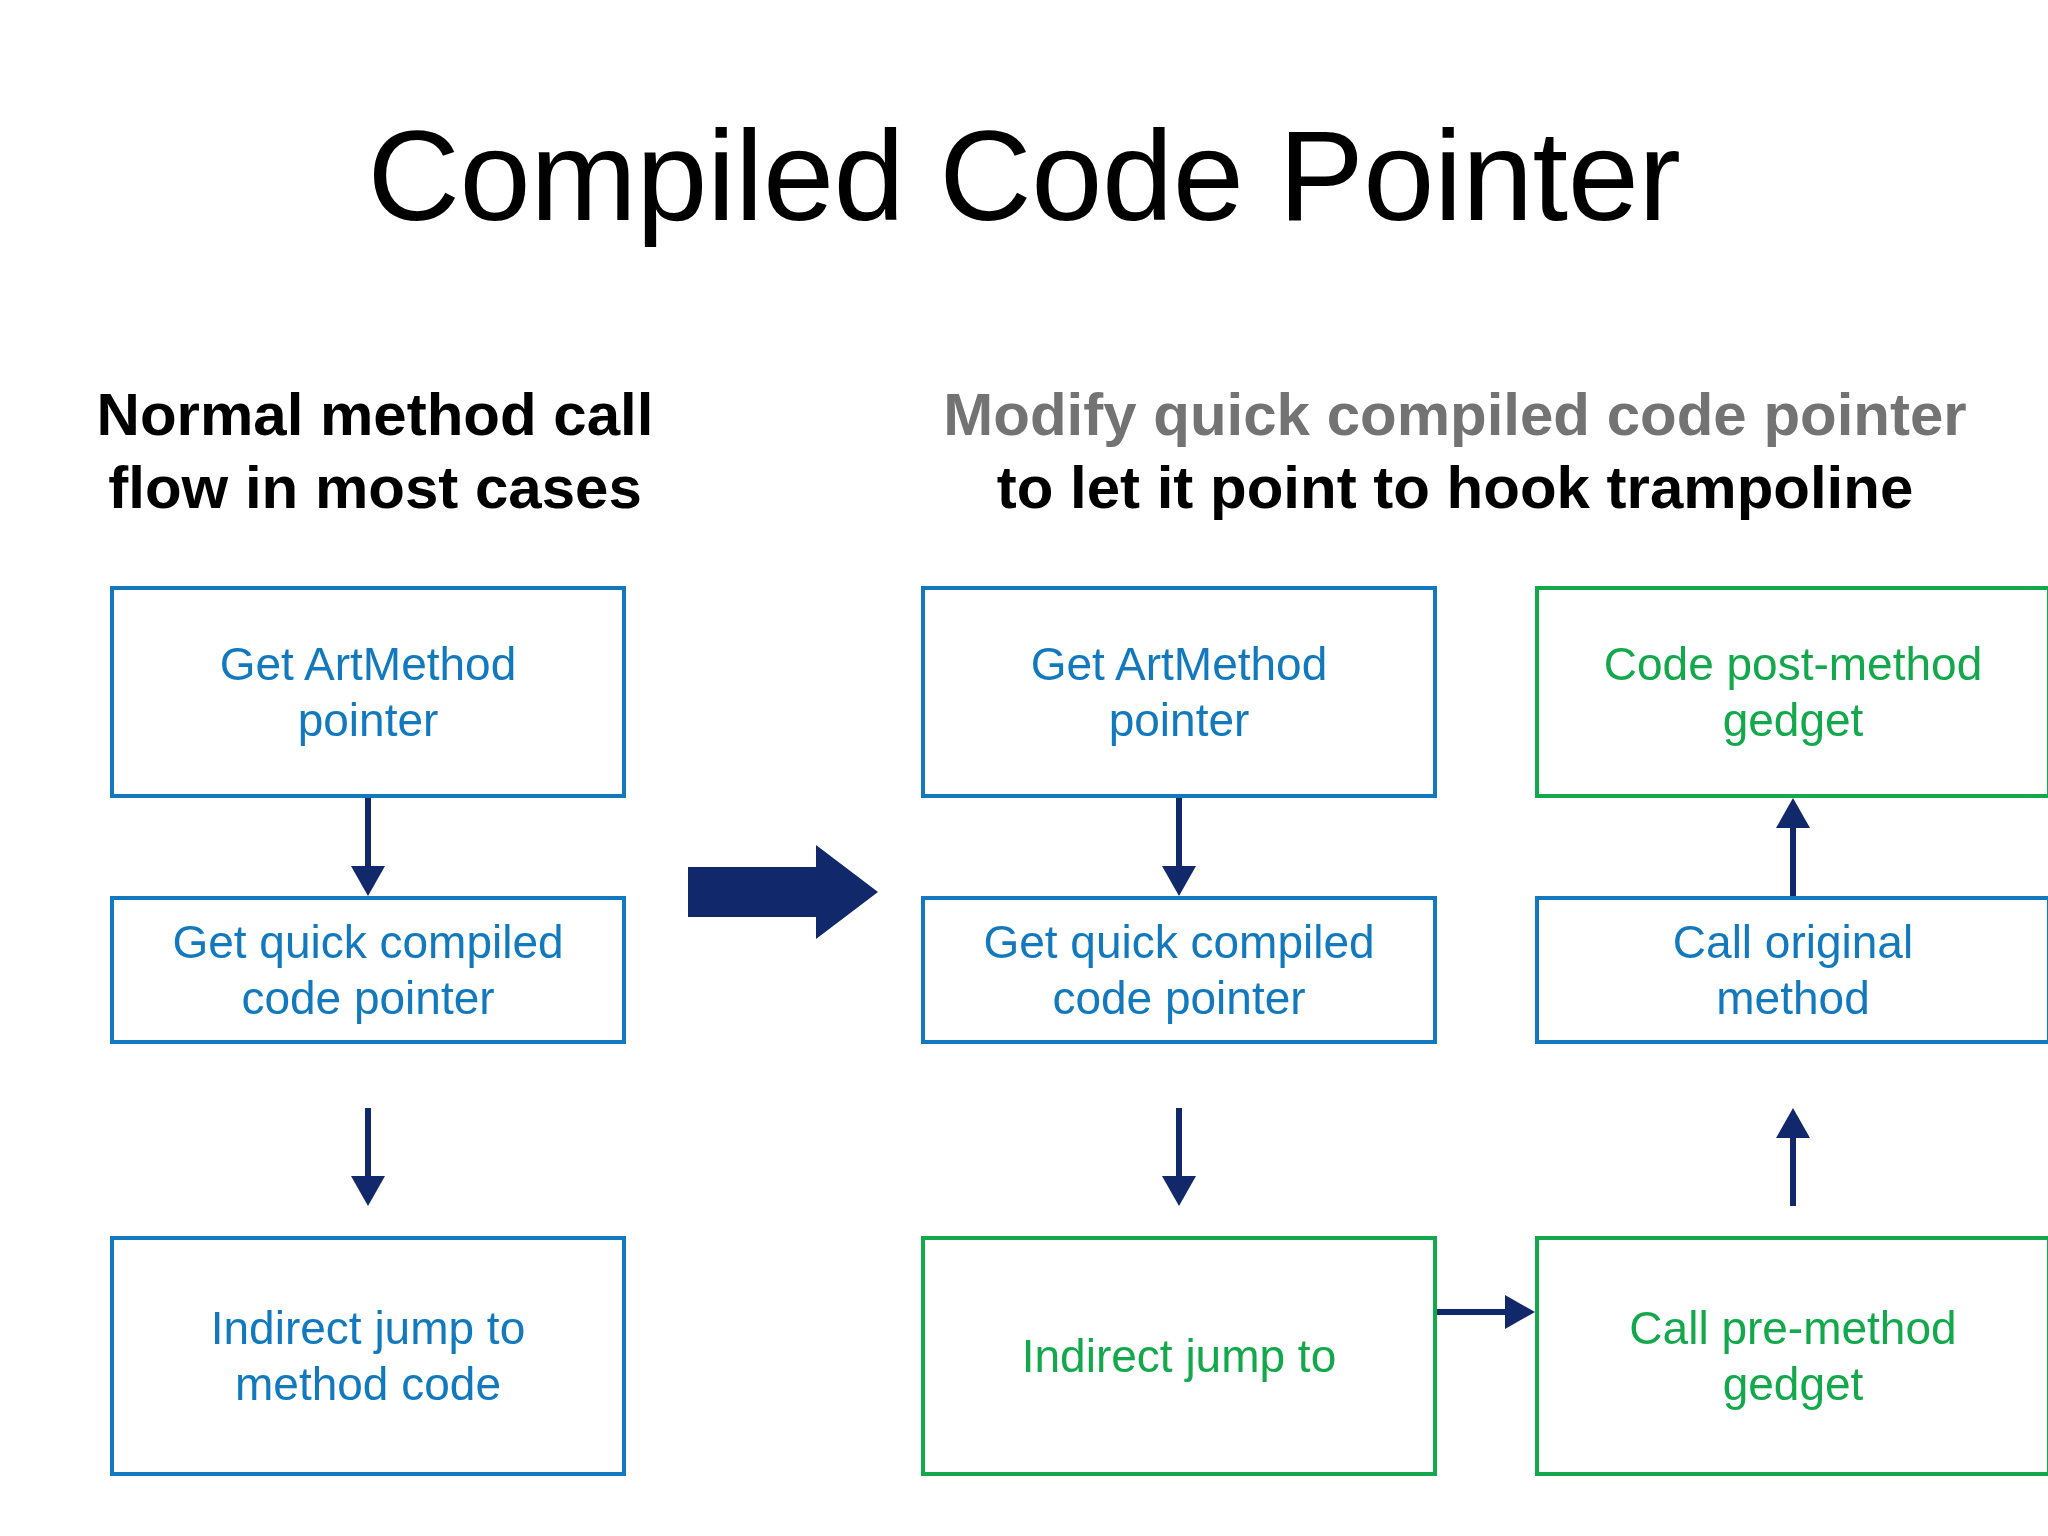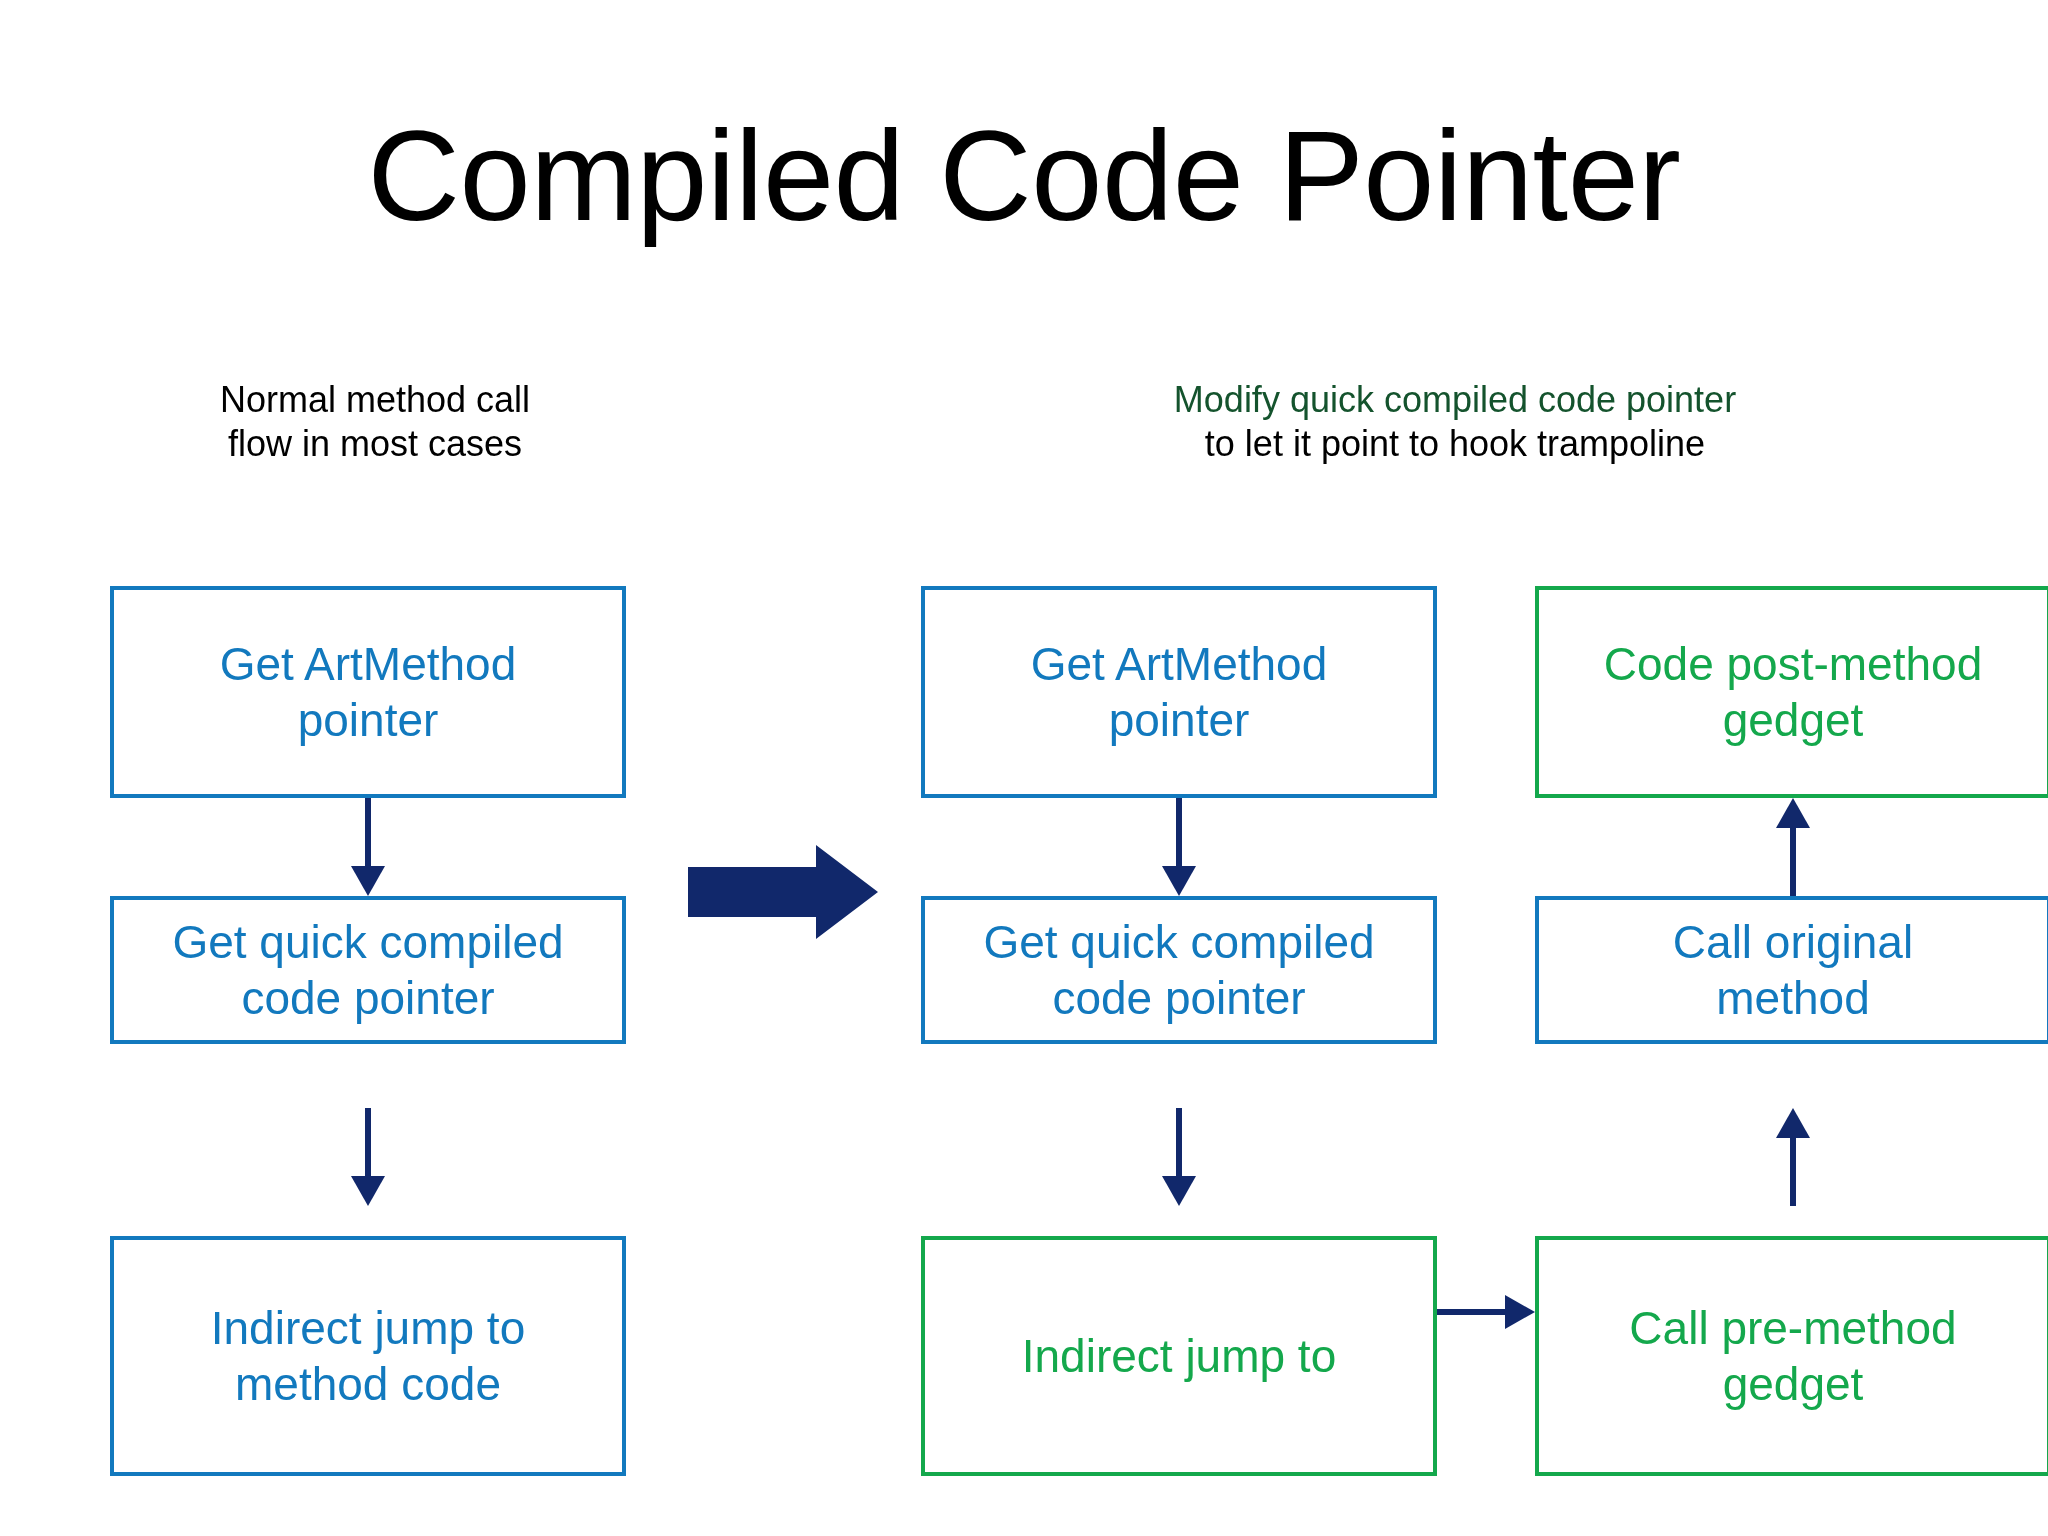--- a/index.html
+++ b/index.html
@@ -34,38 +34,38 @@
     line-height: 1.0;
     color: #000000;
     font-weight: 400;
     letter-spacing: -0.5px;
     white-space: nowrap;
   }
 
   
   .caption {
     position: absolute;
-    font-size: 36px;
+    font-size: 60px;
     line-height: 1.22;
     color: #000000;
     text-align: center;
-    font-weight: 400;
+    font-weight: 700;
   }
   #caption-left {
     left: 30px;
     top: 378px;
     width: 690px;
   }
   #caption-right {
     left: 900px;
     top: 378px;
     width: 1110px;
   }
   .caption .line { display: block; }
-  .caption .hl { color: #14532d; }
+  .caption .hl { color: #737373; }
 
   
   .node {
     position: absolute;
     box-sizing: border-box;
     background: #ffffff;
     display: flex;
     align-items: center;
     justify-content: center;
     text-align: center;

